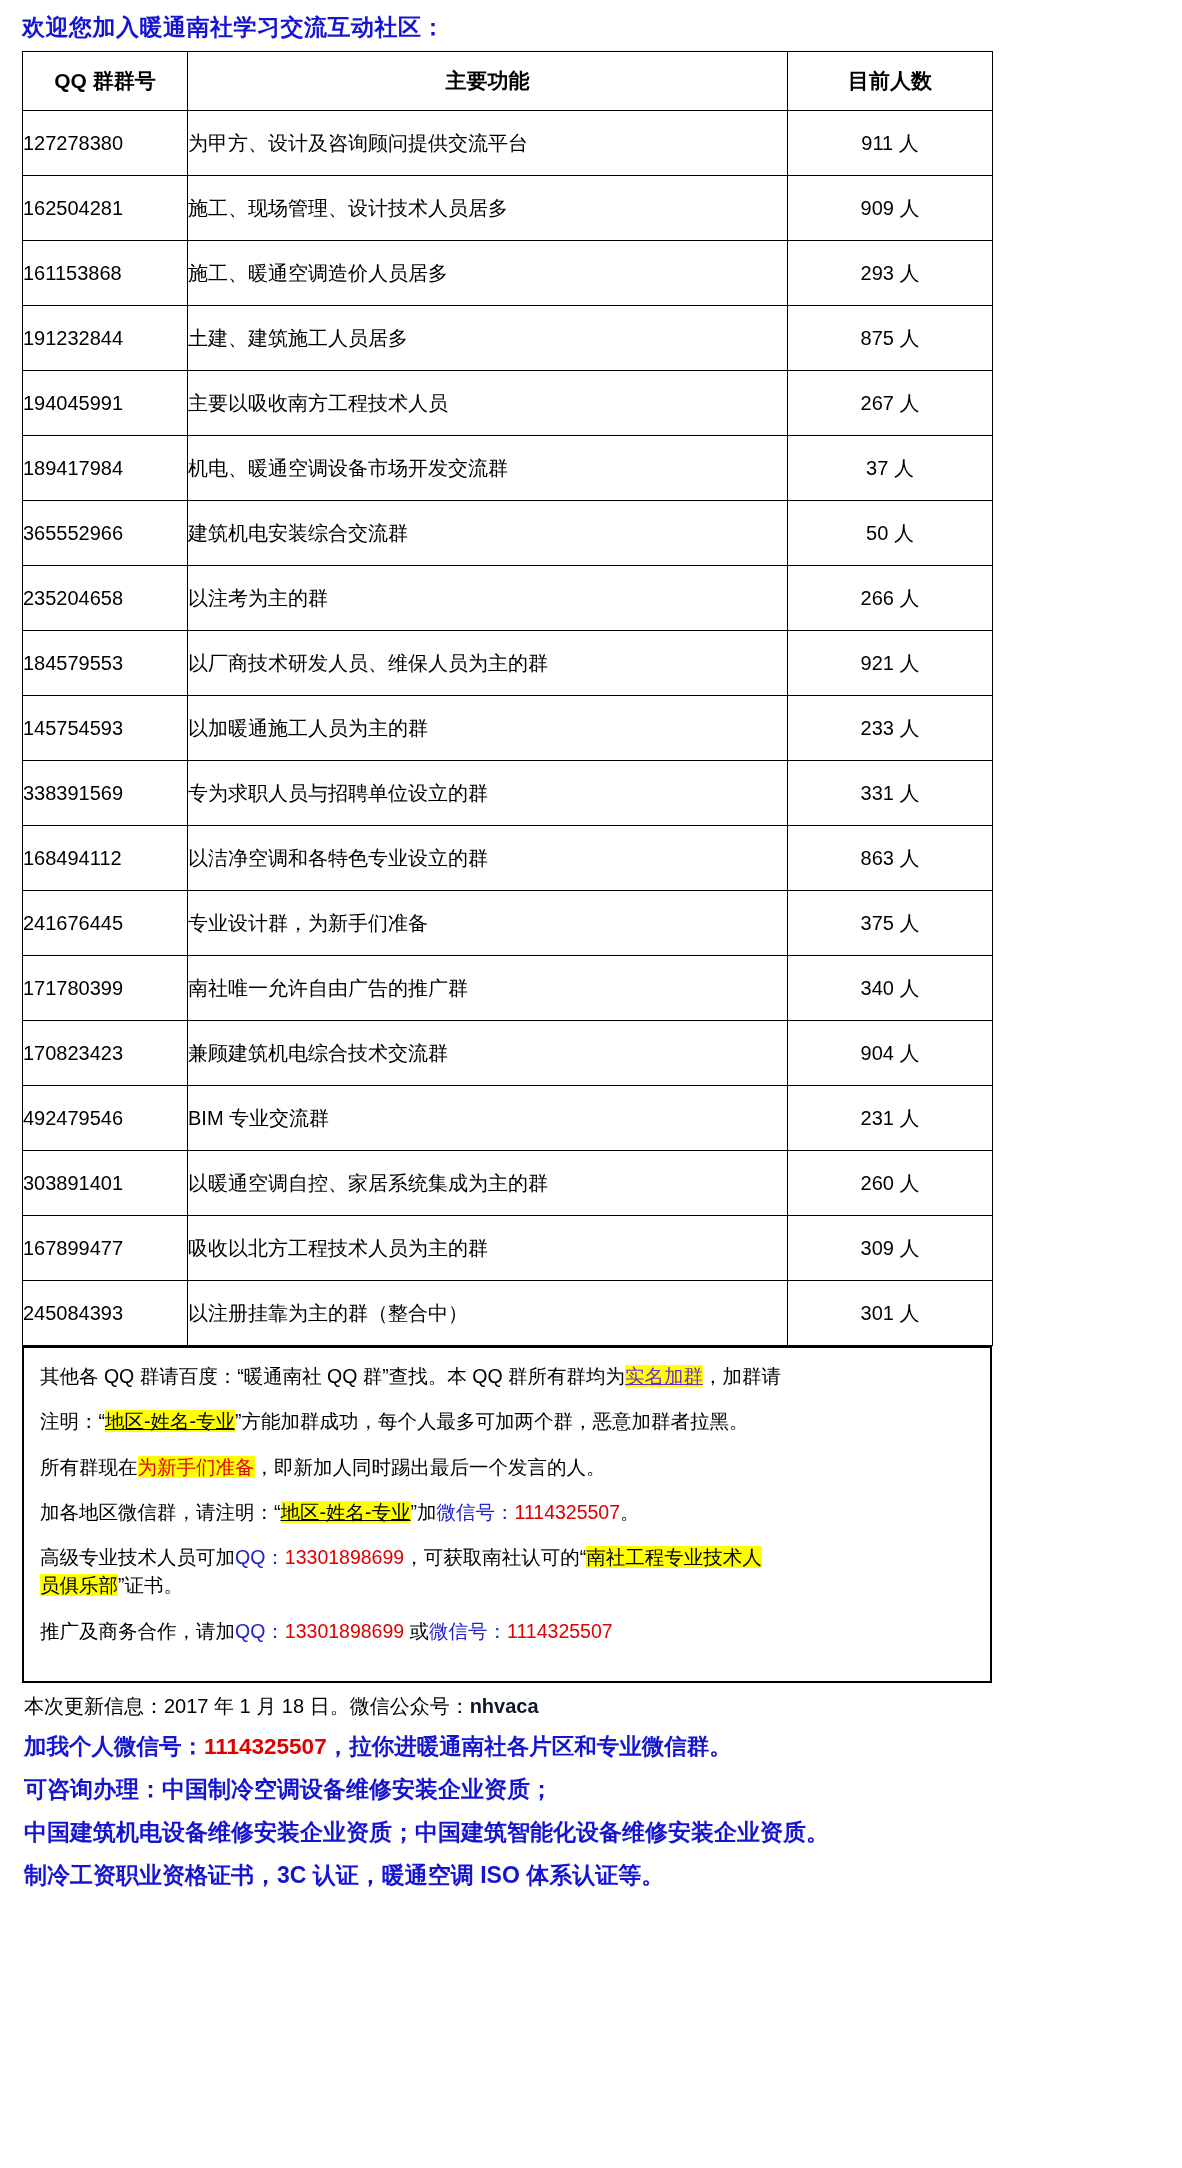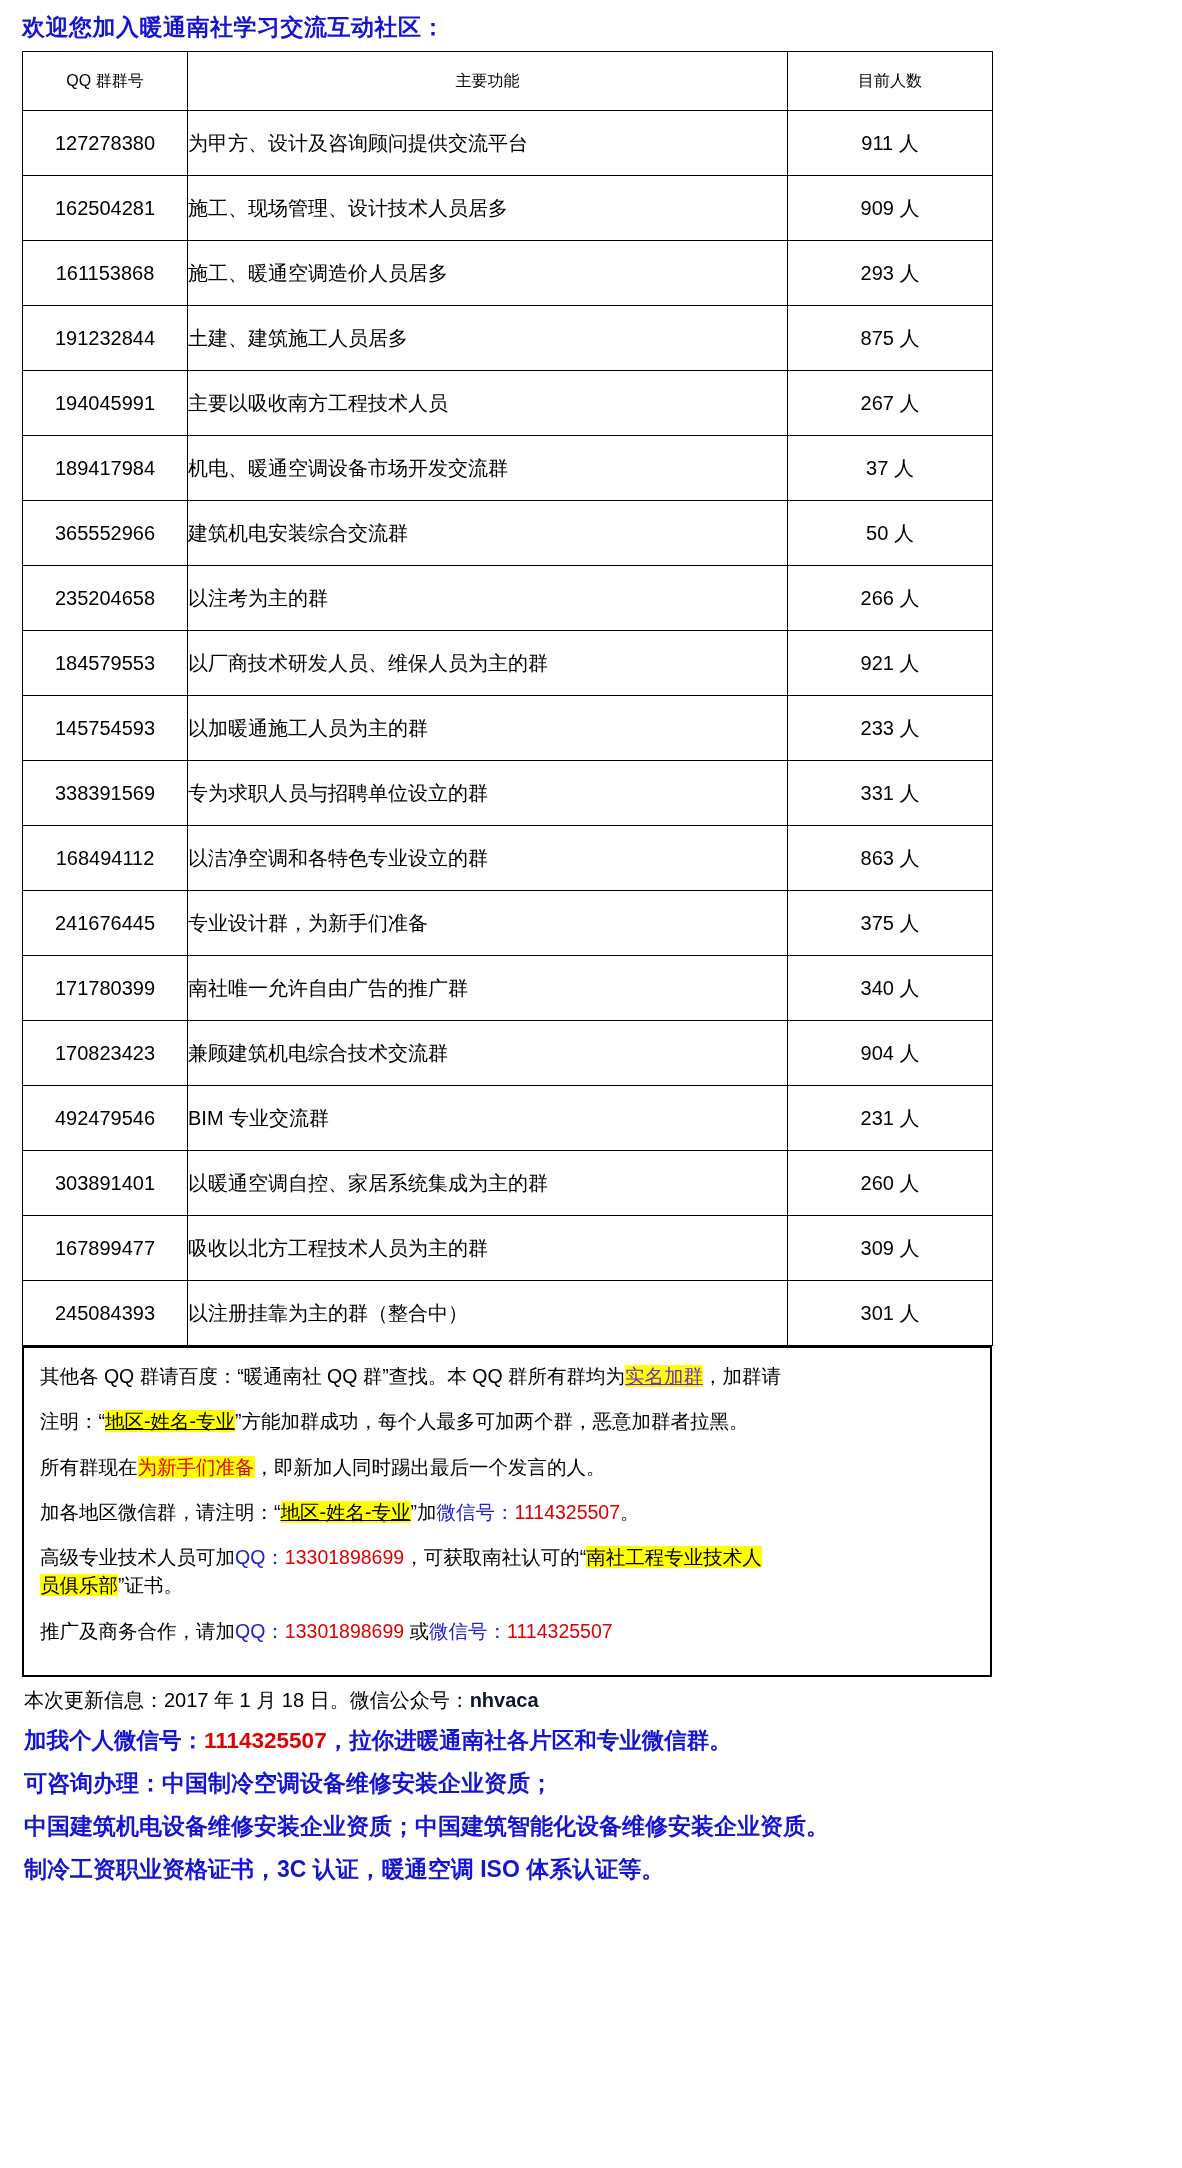--- a/index.html
+++ b/index.html
@@ -32,30 +32,29 @@
   }
   table.groups td, table.groups th {
     border: 1px solid #000000;
     font-size: 20px;
     font-weight: normal;
     padding: 0;
     height: 64px;
     vertical-align: middle;
   }
   table.groups th {
-    font-weight: normal;
+    font-weight: bold;
     text-align: center;
     height: 58px;
-    font-size: 16px;
+    font-size: 21px;
   }
   col.c1 { width: 165px; }
   col.c2 { width: 600px; }
   col.c3 { width: 205px; }
   td.gid {
-    text-align: center;
     font-size: 20px;
   }
   td.func {
     padding-left: 14px;
     text-align: left;
   }
   td.cnt {
     text-align: center;
   }
   .notebox {
@@ -63,21 +62,21 @@
     width: 970px;
     margin: 0 0 0 8px;
     border: 2px solid #000000;
     padding: 14px 16px 16px 16px;
   }
   .notebox p {
     margin: 0 0 17px 0;
     font-size: 19.5px;
     line-height: 1.45;
   }
-  .notebox p:last-child { margin-bottom: 14px; }
+  .notebox p:last-child { margin-bottom: 20px; }
   .hl {
     background: #ffff00;
   }
   .red {
     color: #e00000;
   }
   .redu {
     color: #6d28d9;
     text-decoration: underline;
   }

